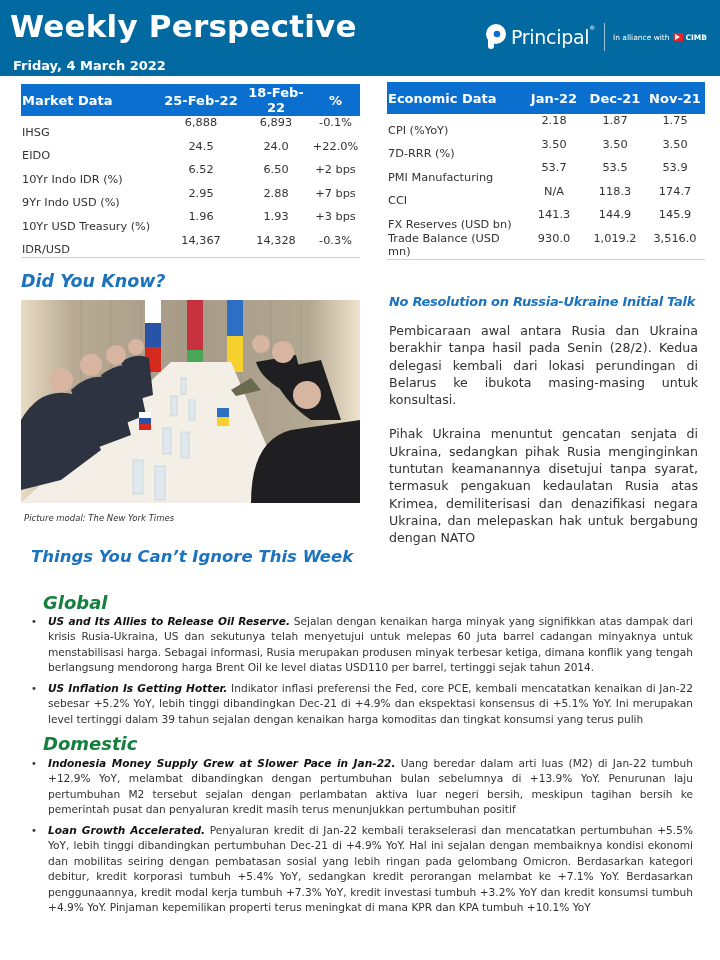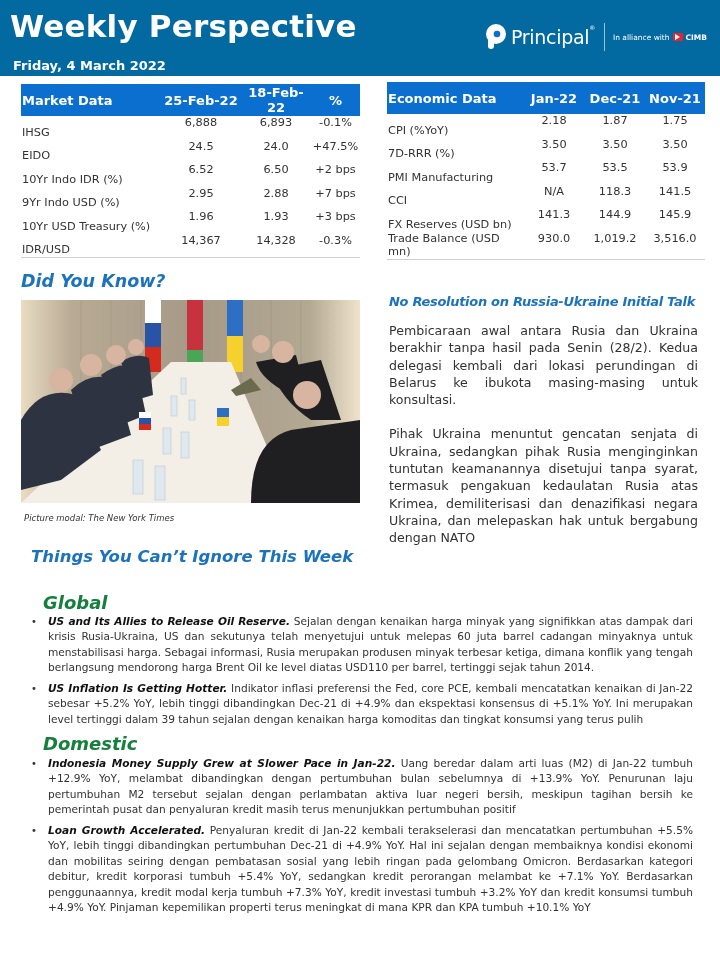--- a/index.html
+++ b/index.html
@@ -87,21 +87,21 @@
     <tr>
         <td class="label">IHSG</td>
         <td>6,888</td>
         <td>6,893</td>
         <td>-0.1%</td>
       </tr>
     <tr>
         <td class="label">EIDO</td>
         <td>24.5</td>
         <td>24.0</td>
-        <td>+47.5%</td>
+        <td>+22.0%</td>
       </tr>
     <tr>
         <td class="label">10Yr Indo IDR (%)</td>
         <td>6.52</td>
         <td>6.50</td>
         <td>+2 bps</td>
       </tr>
     <tr>
         <td class="label">9Yr Indo USD (%)</td>
         <td>2.95</td>
@@ -154,21 +154,21 @@
     <tr>
         <td class="label">PMI Manufacturing</td>
         <td>53.7</td>
         <td>53.5</td>
         <td>53.9</td>
       </tr>
     <tr>
         <td class="label">CCI</td>
         <td>N/A</td>
         <td>118.3</td>
-        <td>141.5</td>
+        <td>174.7</td>
       </tr>
     <tr>
         <td class="label">FX Reserves (USD bn)</td>
         <td>141.3</td>
         <td>144.9</td>
         <td>145.9</td>
       </tr>
     <tr class="last">
         <td class="label">Trade Balance (USD mn)</td>
         <td>930.0</td>

